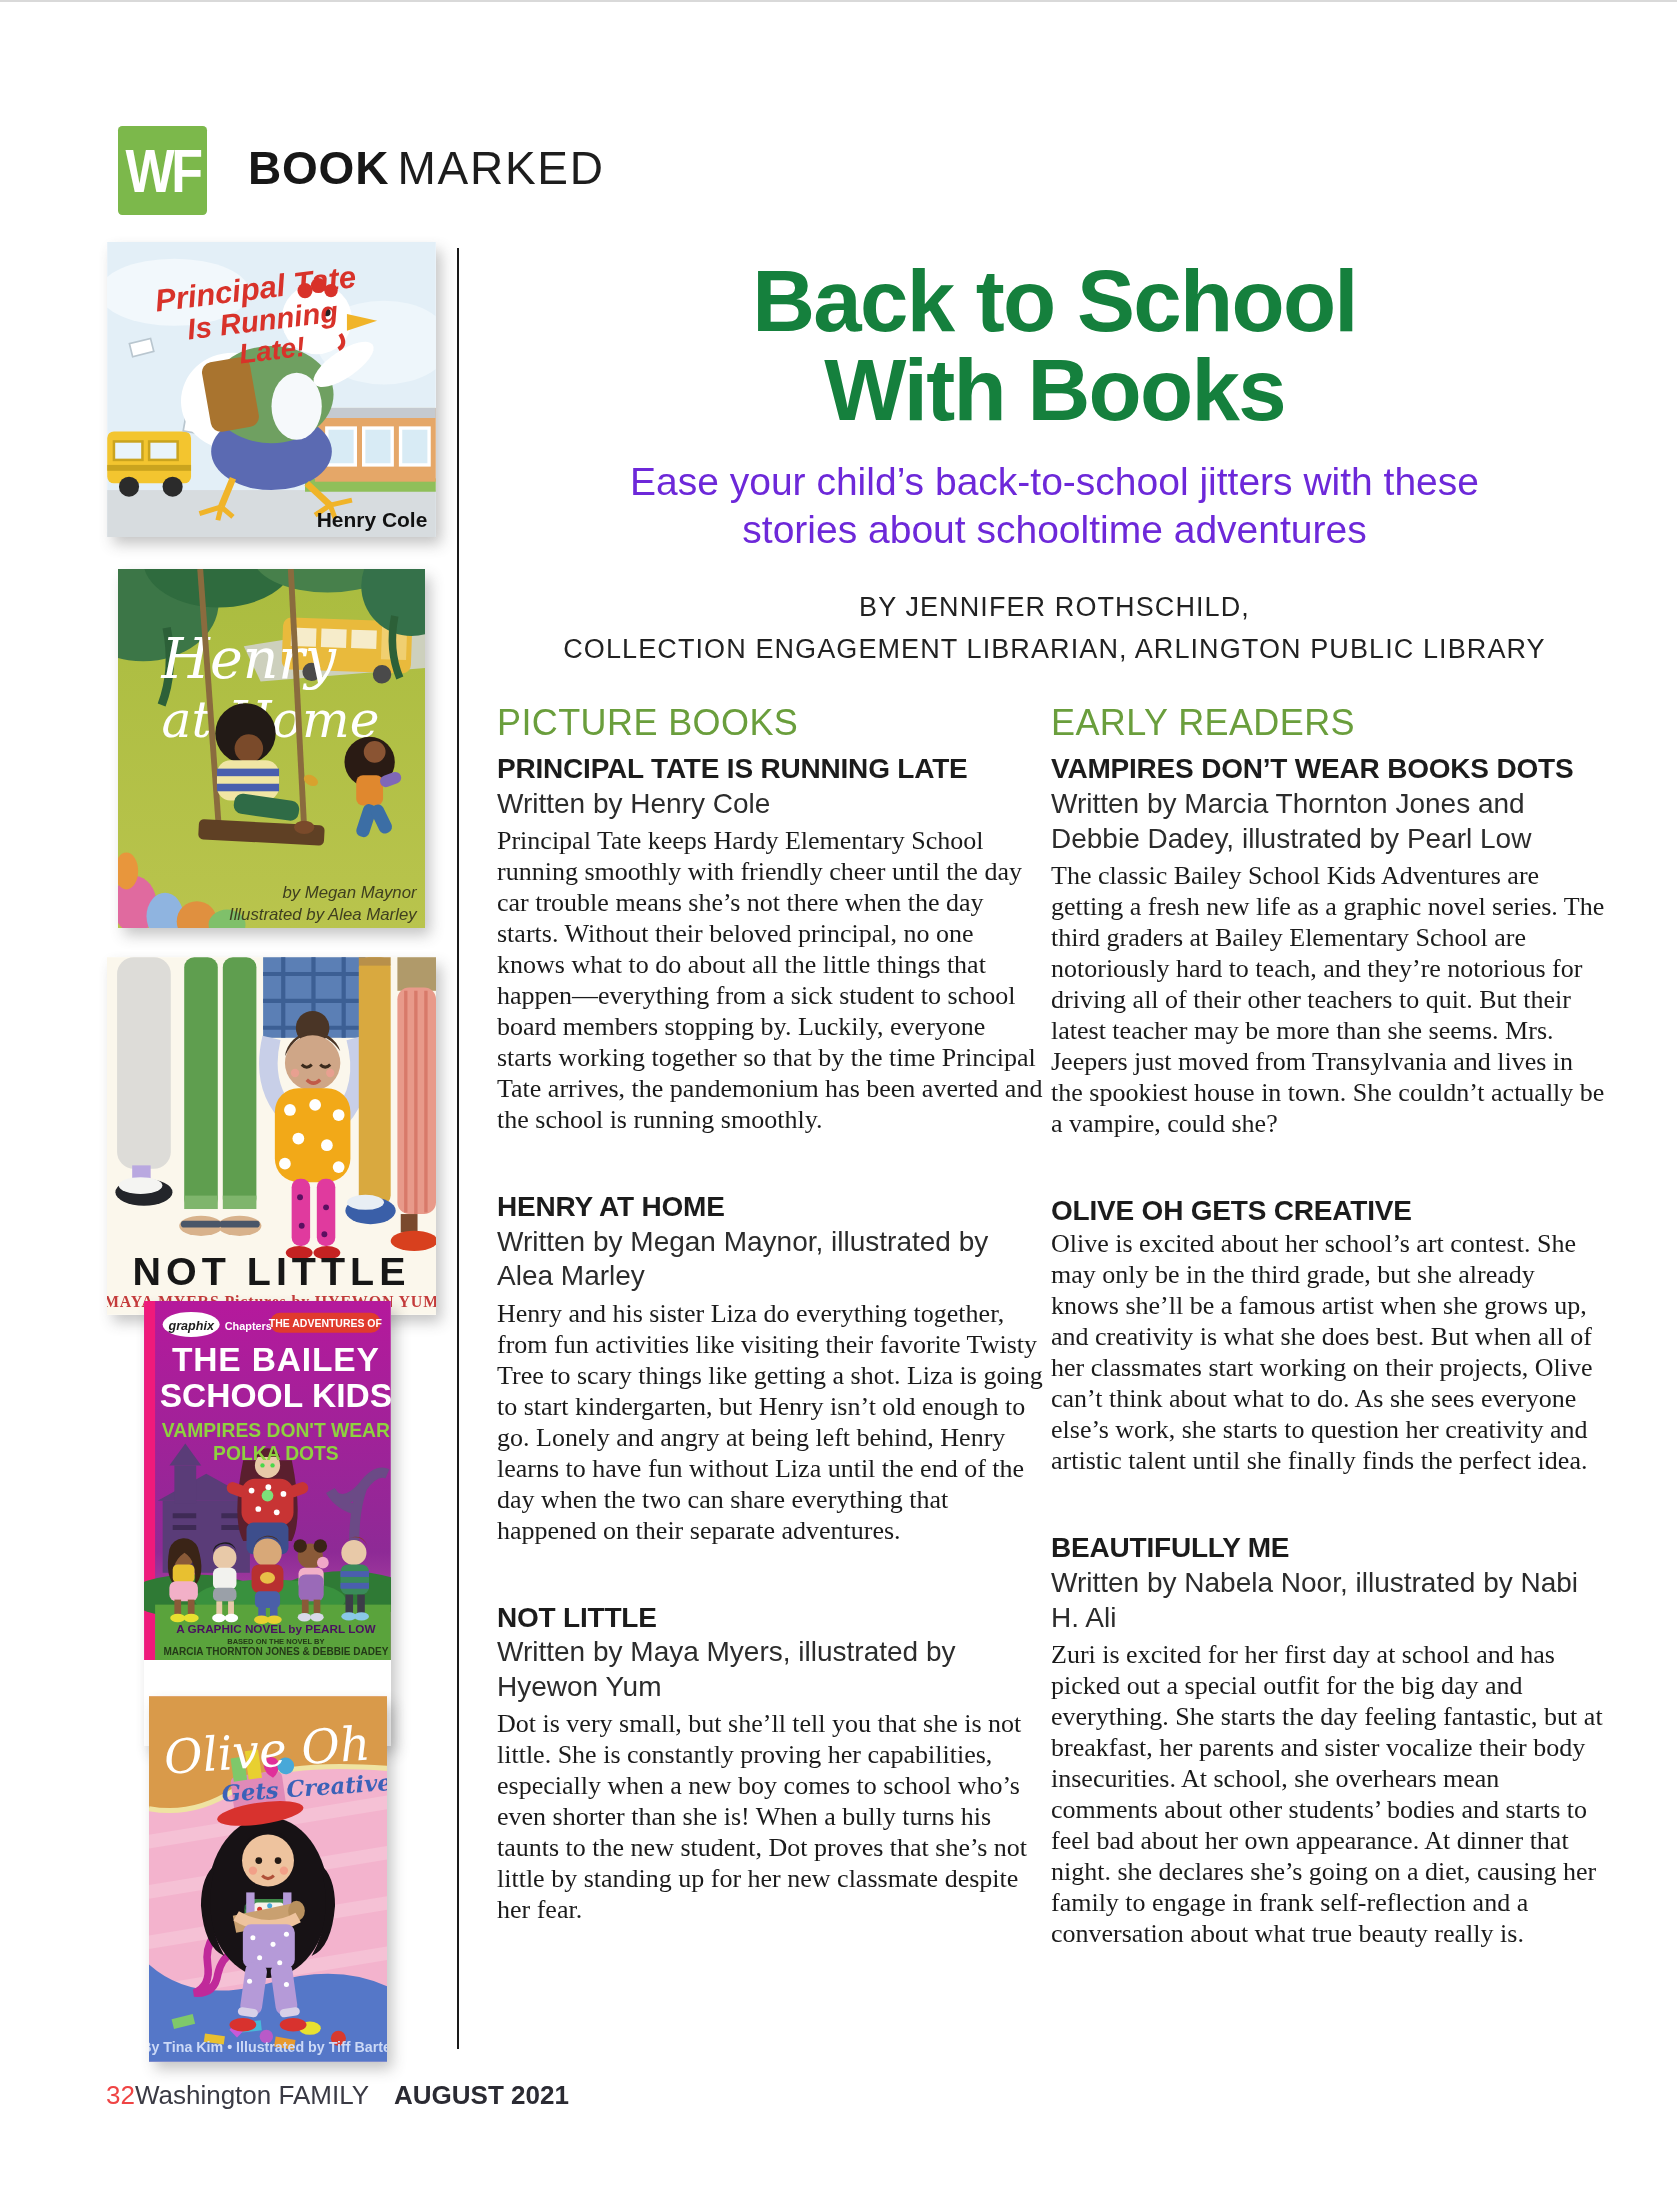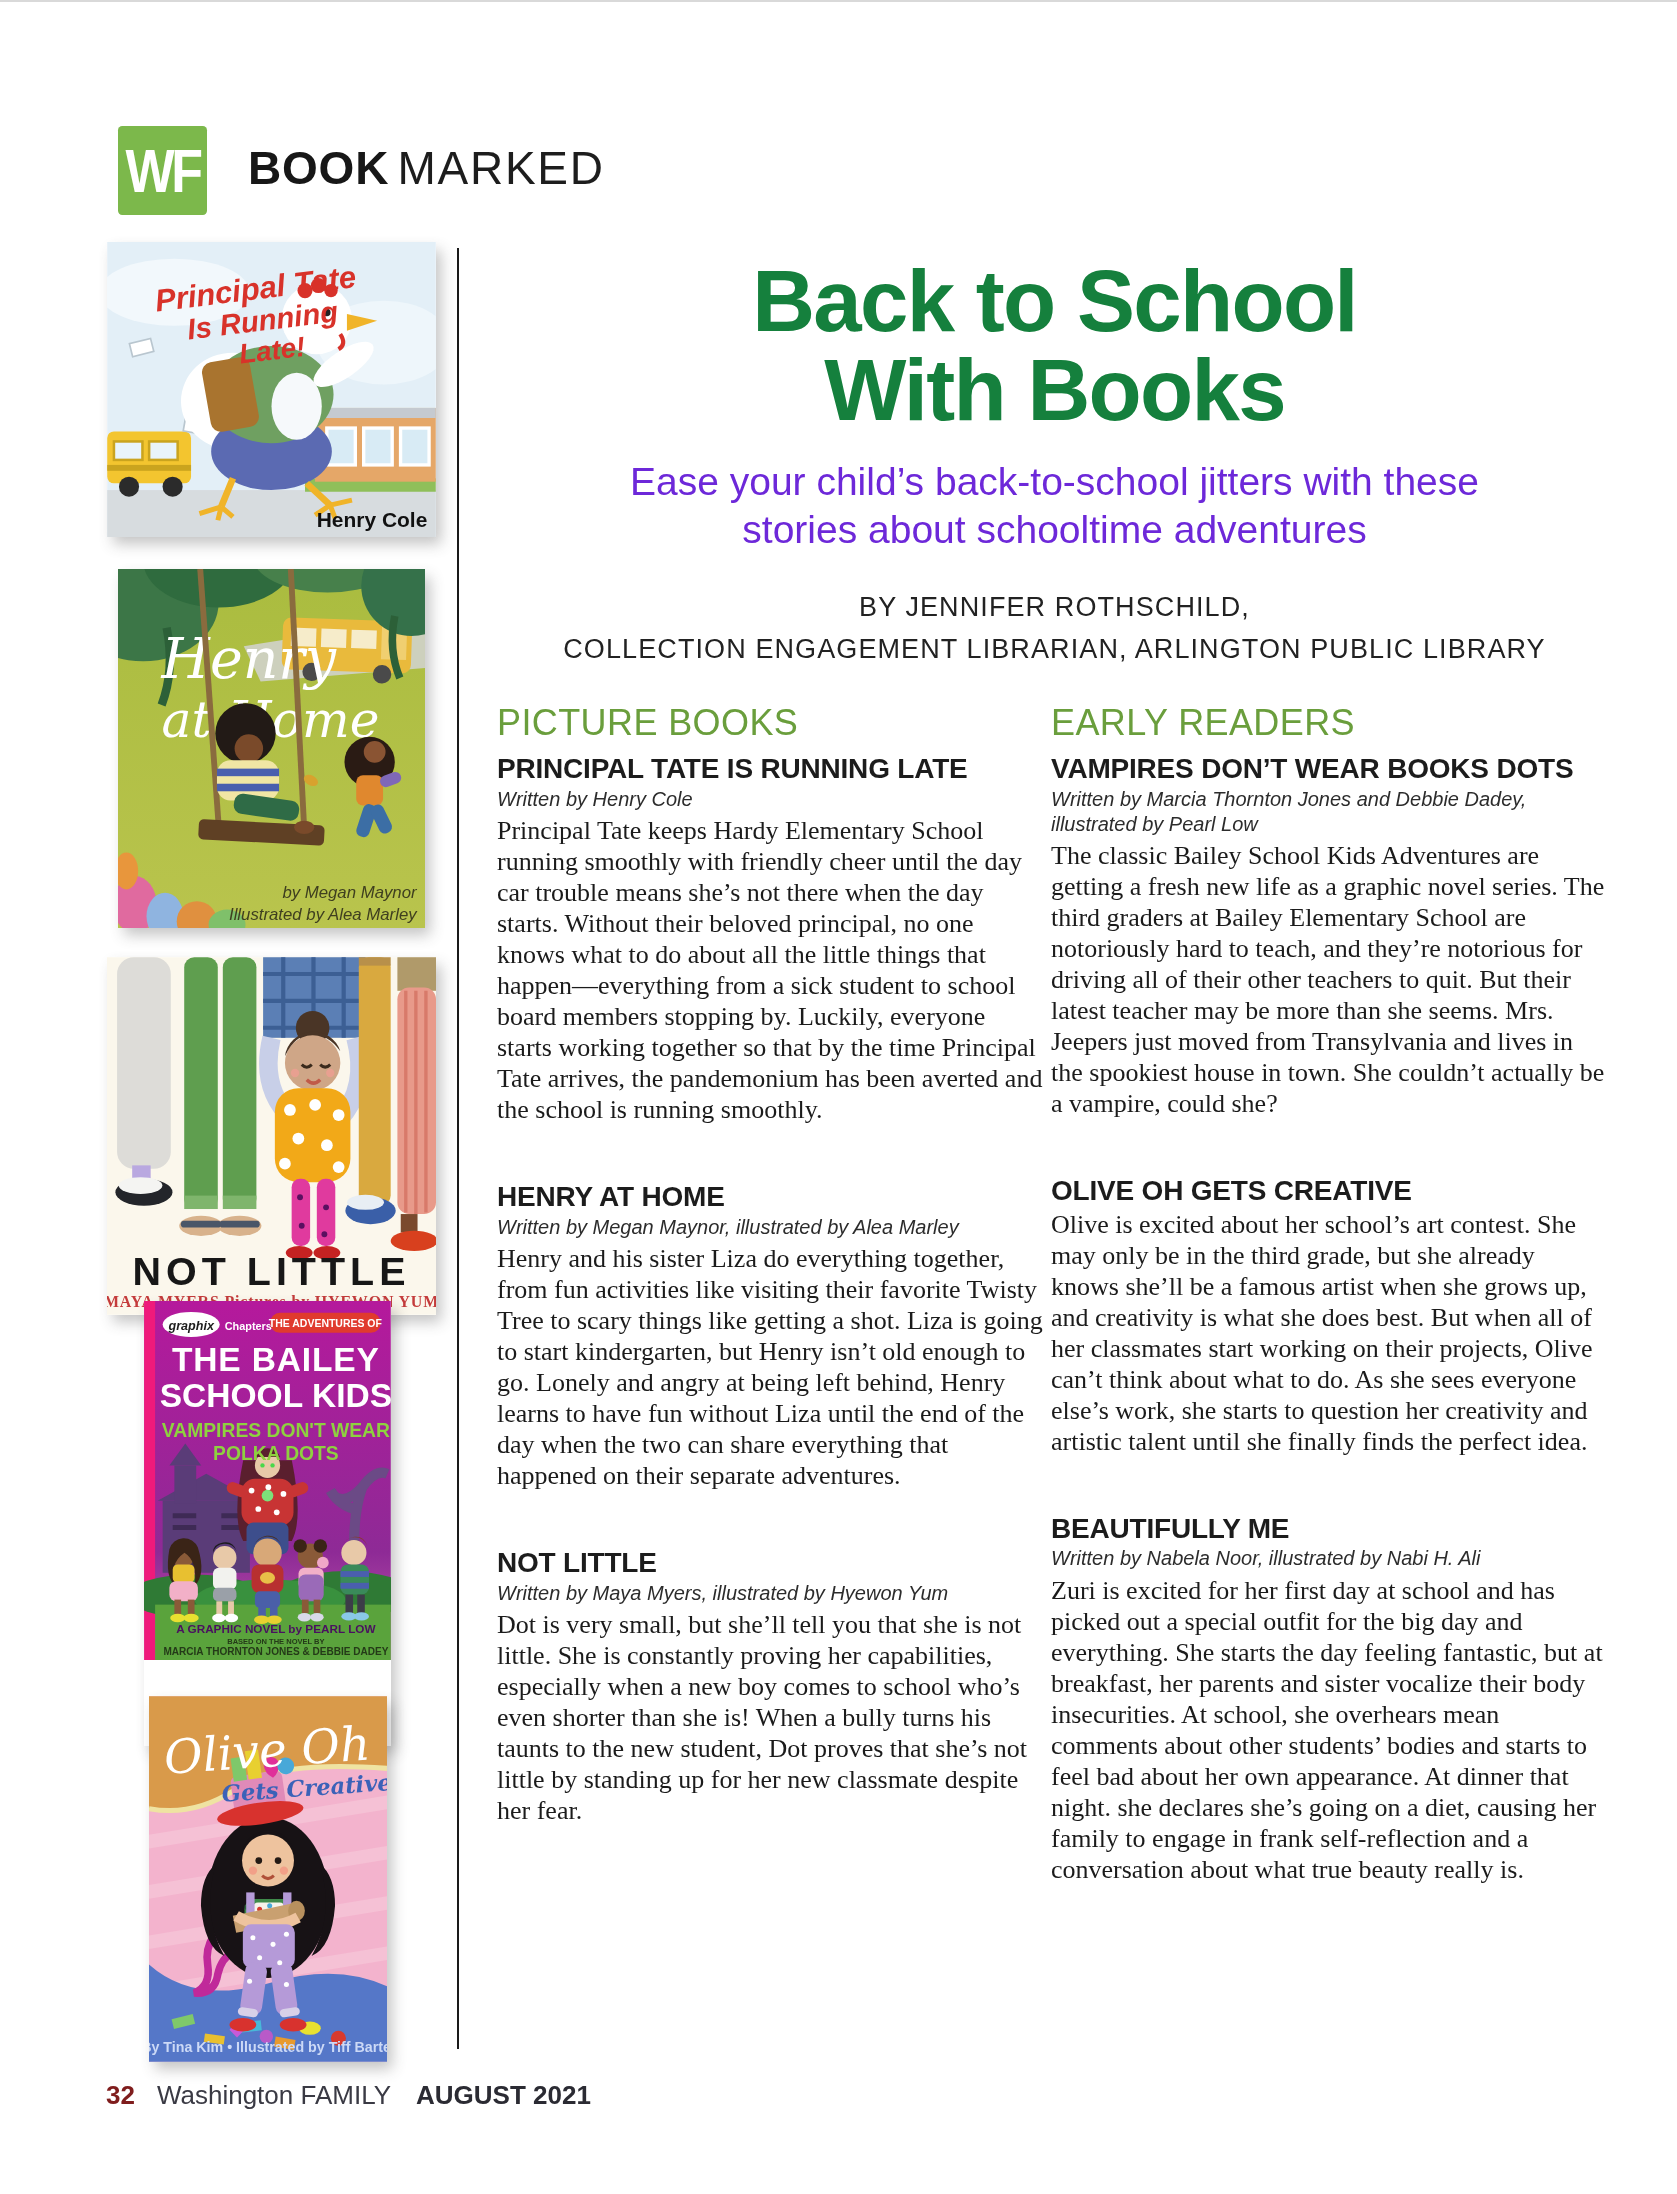--- a/index.html
+++ b/index.html
@@ -53,26 +53,26 @@
   
   .col{position:absolute;top:703px;}
   .col-left{left:497px;width:546px;}
   .col-right{left:1051px;width:554px;}
   .col h2{
     margin:0 0 8.4px;font-size:36px;font-weight:400;letter-spacing:0.4px;
     color:#6a9e3c;line-height:1.1;
   }
   .book + .book{margin-top:54px;}
   .book h3{margin:0;font-size:28px;font-weight:700;line-height:1.28;color:#1c1c1c;letter-spacing:-0.2px;}
-  .credit{margin:0 0 3.4px;font-style:italic;font-size:20px;line-height:1.24;color:#2c2c2c;}
+  .credit{margin:0 0 3.4px;font-size:28px;line-height:1.24;color:#2c2c2c;}
   .review{margin:0;font-family:"Liberation Serif",serif;font-size:26px;line-height:31px;color:#1b1b1b;}
 
   
   .footer{position:absolute;left:106px;top:2080px;font-size:26px;color:#3a3a44;white-space:nowrap;}
-  .footer .pg{font-weight:700;color:#7f1d1d;margin-right:22px;}
+  .footer .pg{font-weight:400;color:#ef4444;}
   .footer .mag{margin-right:25px;}
   .footer .issue{font-weight:700;color:#2b2b33;}
 
   
   .svgtxt{font-family:"Liberation Sans",sans-serif;}
 </style>
 </head>
 <body>
 
 <div class="top-rule"></div>

